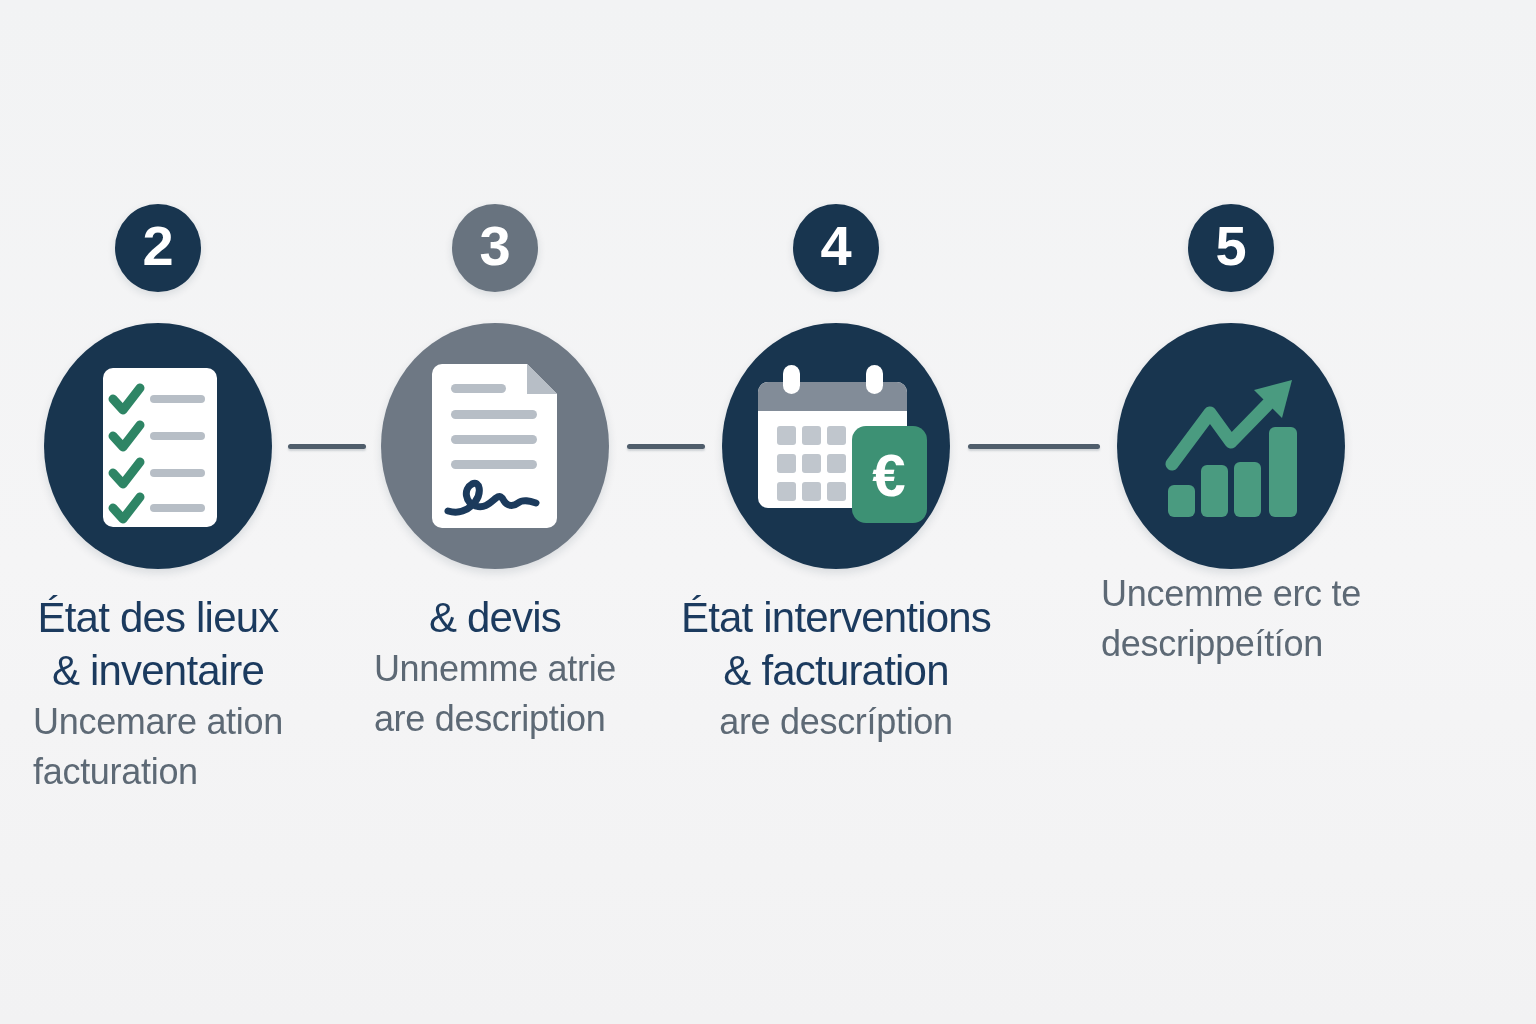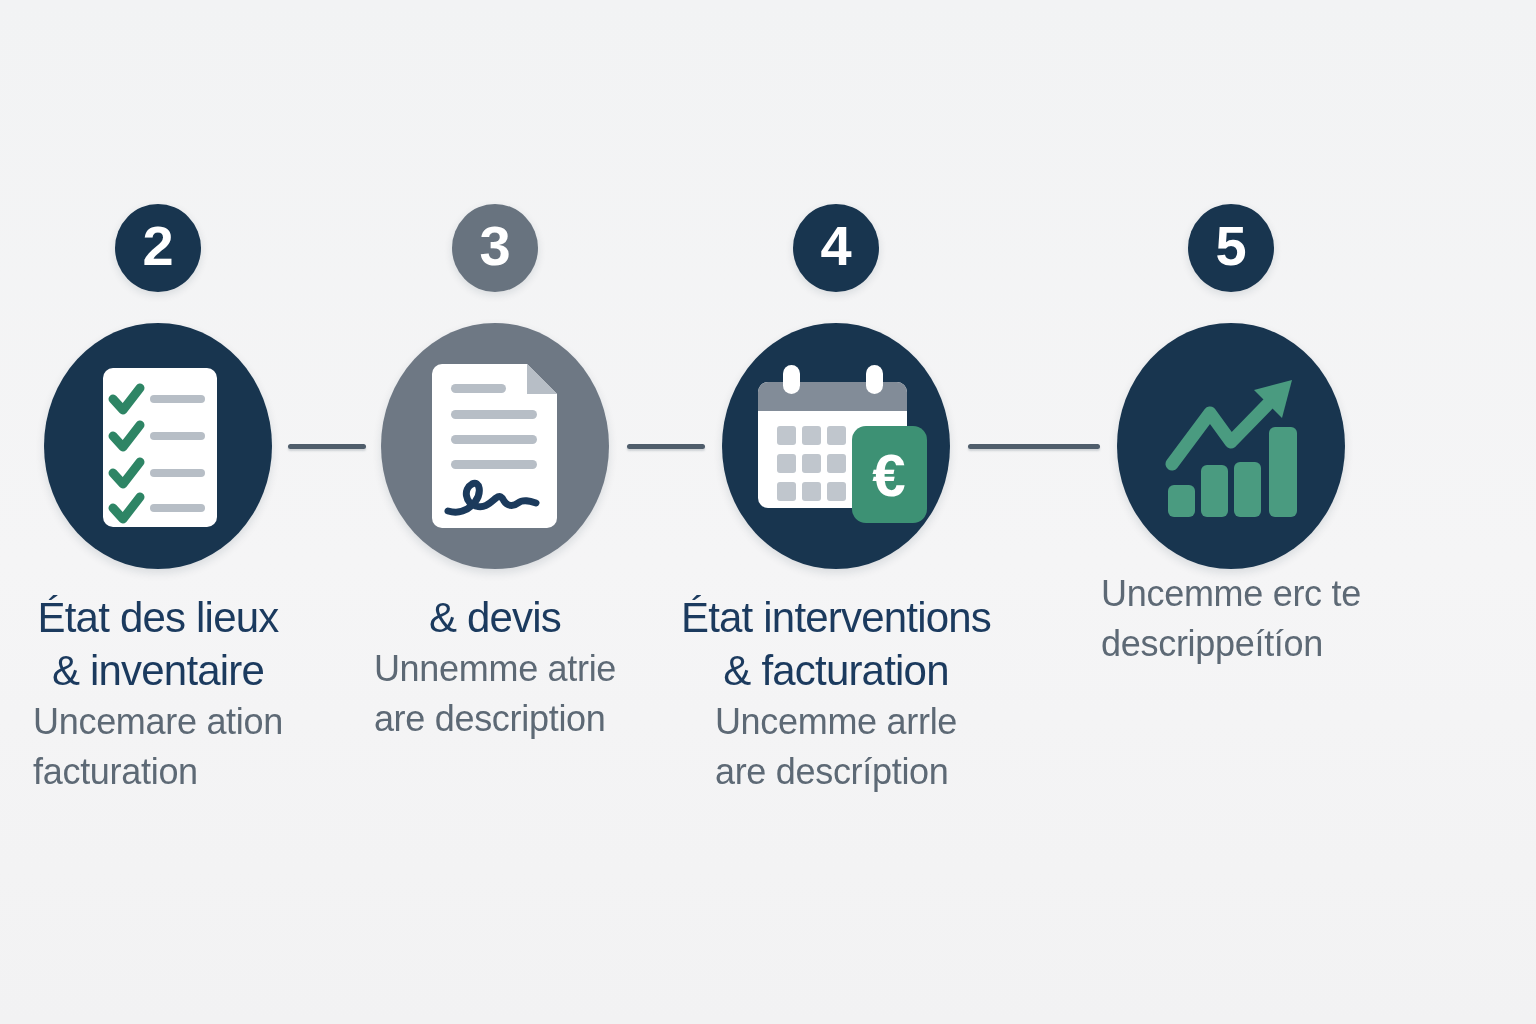--- a/index.html
+++ b/index.html
@@ -156,21 +156,20 @@
         <rect class="cal-cell" x="69" y="117" width="19" height="19" rx="3"></rect>
         <rect class="euro-tag" x="94" y="61" width="75" height="97" rx="14"></rect>
         <text class="euro-text" x="131" y="131" text-anchor="middle">€</text>
       </svg>
     </div>
     <h2 class="title">
       <span class="line">État interventions</span>
       <span class="line">&amp; facturation</span>
     </h2>
     <p class="desc">
-      <span class="line">Uncemme arrle</span>
       <span class="line">are descríption</span>
     </p>
   </section>
 
   <section class="step s4">
     <div class="badge" style="background-color: rgb(24, 53, 79);">
       <span>5</span>
     </div>
     <div class="circle" style="background-color: rgb(24, 53, 79);">
       <svg class="icon-chart" width="135" height="150" viewBox="0 0 135 150">

